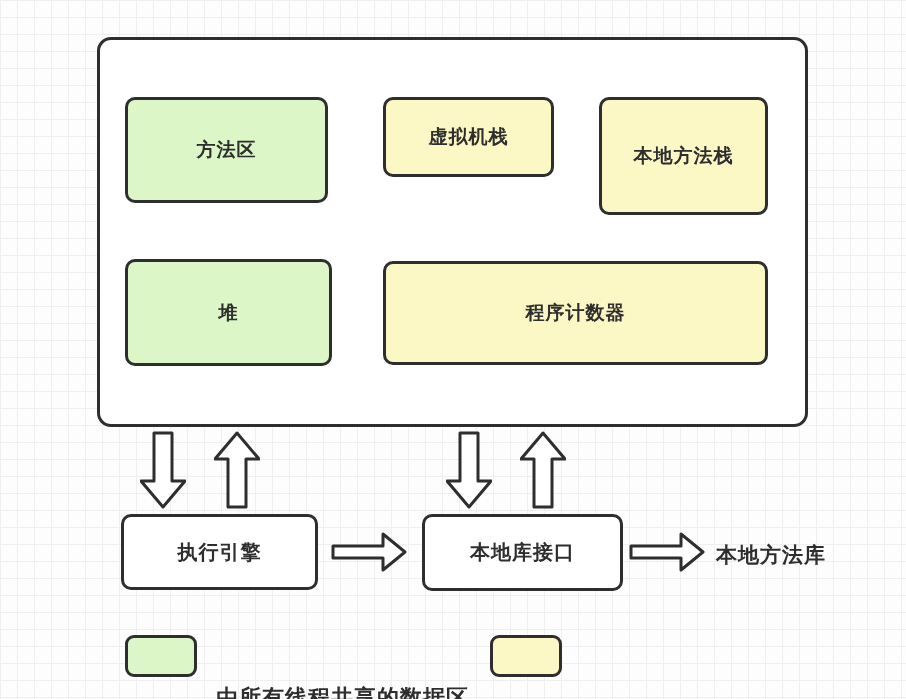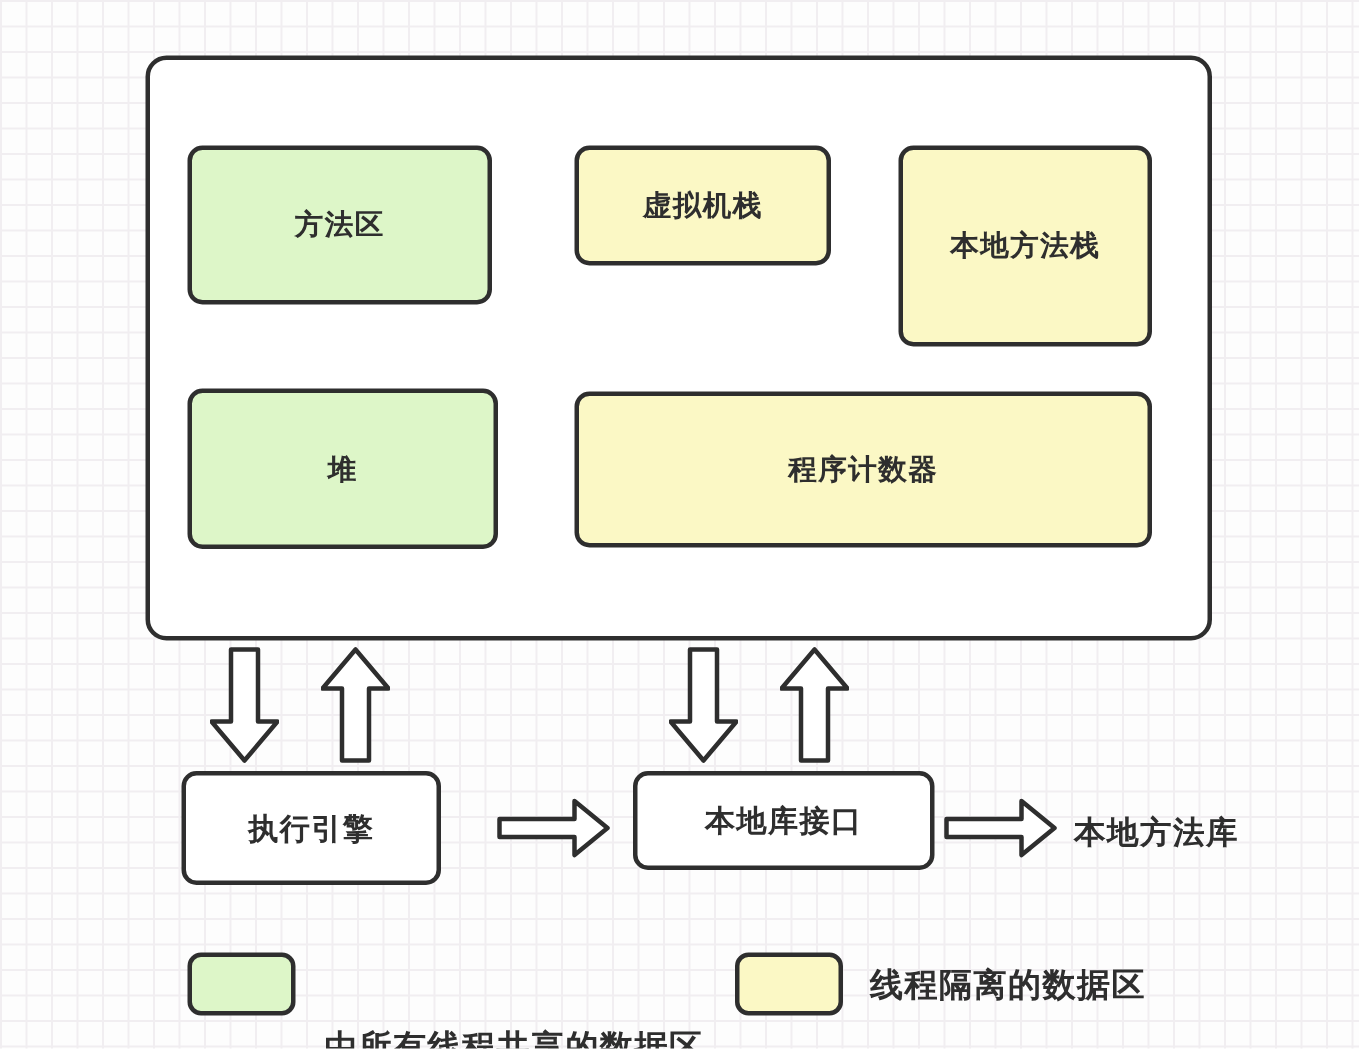--- a/index.html
+++ b/index.html
@@ -50,21 +50,21 @@
   <div class="outer"></div>
 
   <div class="node" style="left: 125px; top: 97px; width: 203px; height: 106px; background-color: rgb(221, 246, 200);">
     <span>方法区</span>
   </div>
 
   <div class="node" style="left: 383px; top: 97px; width: 171px; height: 80px; background-color: rgb(251, 248, 197);">
     <span>虚拟机栈</span>
   </div>
 
-  <div class="node" style="left: 599px; top: 97px; width: 169px; height: 134px; background-color: rgb(251, 248, 197);">
+  <div class="node" style="left: 599px; top: 97px; width: 169px; height: 118px; background-color: rgb(251, 248, 197);">
     <span>本地方法栈</span>
   </div>
 
   <div class="node" style="left: 125px; top: 259px; width: 207px; height: 107px; background-color: rgb(221, 246, 200);">
     <span>堆</span>
   </div>
 
   <div class="node" style="left: 383px; top: 261px; width: 385px; height: 104px; background-color: rgb(251, 248, 197);">
     <span>程序计数器</span>
   </div>
@@ -75,37 +75,36 @@
   <svg class="arrow" style="left:214px; top:431px;" width="46" height="78" viewBox="0 0 46 78">
     <polygon points="14,76 32,76 32,28 45,28 23,2 1,28 14,28" fill="#ffffff" stroke="#2e2e2e" stroke-width="3" stroke-linejoin="round"></polygon>
   </svg>
   <svg class="arrow" style="left:446px; top:431px;" width="46" height="78" viewBox="0 0 46 78">
     <polygon points="14,2 32,2 32,50 45,50 23,76 1,50 14,50" fill="#ffffff" stroke="#2e2e2e" stroke-width="3" stroke-linejoin="round"></polygon>
   </svg>
   <svg class="arrow" style="left:520px; top:431px;" width="46" height="78" viewBox="0 0 46 78">
     <polygon points="14,76 32,76 32,28 45,28 23,2 1,28 14,28" fill="#ffffff" stroke="#2e2e2e" stroke-width="3" stroke-linejoin="round"></polygon>
   </svg>
 
-  <div class="node plain" style="left:121px; top:514px; width:173px; height:76px;">
+  <div class="node plain" style="left:121px; top:514px; width:197px; height:76px;">
     <span>执行引擎</span>
   </div>
 
   <svg class="arrow" style="left:331px; top:532px;" width="76" height="40" viewBox="0 0 76 40">
     <polygon points="2,14 52,14 52,2 74,20 52,38 52,26 2,26" fill="#ffffff" stroke="#2e2e2e" stroke-width="3" stroke-linejoin="round"></polygon>
   </svg>
 
-  <div class="node plain" style="left:422px; top:514px; width:201px; height:66px;">
+  <div class="node plain" style="left:422px; top:514px; width:201px; height:77px;">
     <span>本地库接口</span>
   </div>
 
   <svg class="arrow" style="left:629px; top:532px;" width="76" height="40" viewBox="0 0 76 40">
     <polygon points="2,14 52,14 52,2 74,20 52,38 52,26 2,26" fill="#ffffff" stroke="#2e2e2e" stroke-width="3" stroke-linejoin="round"></polygon>
   </svg>
 
   <div class="ext-label" style="left:716px; top:542px;text-align:center;">本地方法库</div>
 
   <div class="legend-swatch" style="left: 125px; top: 635px; background-color: rgb(221, 246, 200);"></div>
   <div class="legend-label" style="left:216px; top:644px;margin-top:41px;">由所有线程共享的数据区</div>
 
   <div class="legend-swatch" style="left: 490px; top: 635px; background-color: rgb(251, 248, 197);"></div>
-  <div class="legend-label" style="left:580px; top:644px;">线程隔离的数据区</div>
 
 </div>
 
 </body></html>

